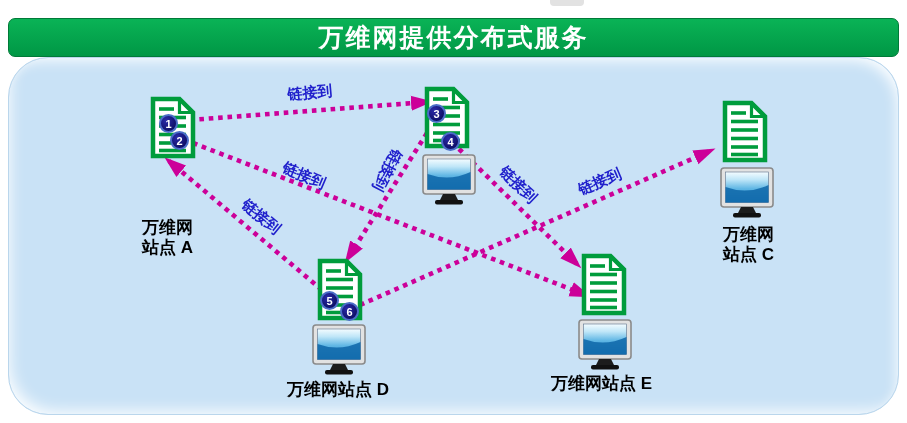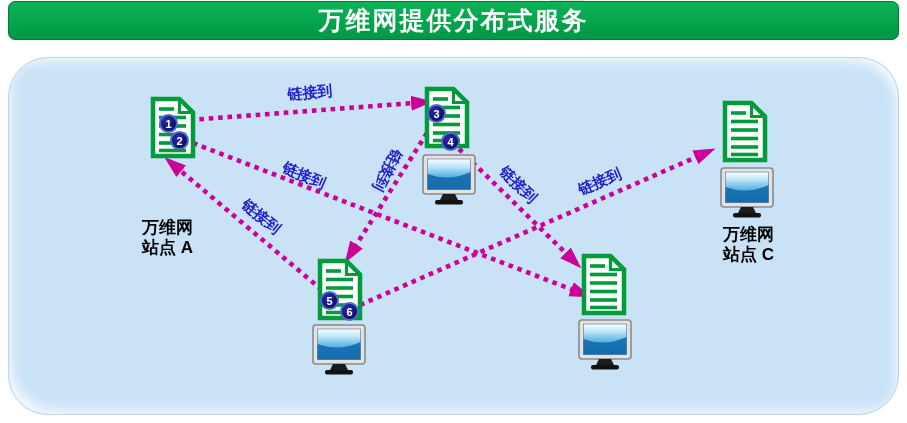--- a/index.html
+++ b/index.html
@@ -5,21 +5,21 @@
   * { margin:0; padding:0; box-sizing:border-box; }
   html,body { width:907px; height:423px; background:#ffffff;
               font-family:"Liberation Sans","DejaVu Sans",sans-serif; }
   #stage { position:relative; width:907px; height:423px; overflow:hidden; }
 
   
   .notch { position:absolute; left:550px; top:0; width:34px; height:6px;
            background:#e2e2e2; border-radius:0 0 4px 4px; }
 
   
-  .title-bar { position:absolute; left:8px; top:1px; width:891px; height:39px;
+  .title-bar { position:absolute; left:8px; top:18px; width:891px; height:39px;
                background:linear-gradient(#0ab356,#009745);
                border:1px solid #007a38; border-radius:7px;
                display:flex; align-items:center; justify-content:center; }
   .title-bar span { color:#ffffff; font-size:25px; font-weight:bold; letter-spacing:2px; }
 
   
   .panel { position:absolute; left:8px; top:57px; width:891px; height:358px;
            background:#c9e2f6; border-radius:40px; border:1px solid #bad6ec;
            box-shadow: inset -7px 9px 14px -7px #ffffff,
                        inset 9px -11px 16px -9px #ffffff; }
@@ -167,34 +167,40 @@
   </svg>
   <div class="badge" style="left:320px;top:291px">5</div>
   <div class="badge" style="left:340px;top:302px">6</div>
   <svg class="abs" style="left:312px;top:324px" viewBox="0 0 54 52" width="54" height="52">
     <rect x="1" y="1" width="52" height="39" rx="3" fill="#e2e2e2" stroke="#8a8a8a" stroke-width="1.6"></rect>
     <rect x="5.5" y="5" width="43" height="30.5" fill="url(#scr)" stroke="#5a718a" stroke-width="0.6"></rect>
     <path d="M5.5 20 Q27 28 48.5 18 L48.5 35.5 L5.5 35.5 Z" fill="#0e66a8" opacity="0.85"></path>
     <polygon points="21,40 33,40 36,46 18,46" fill="#1c1c1c"></polygon>
     <rect x="13" y="46" width="28" height="4.5" rx="2" fill="#111111"></rect>
   </svg>
+  <div class="site-label" style="left:287px;top:380px">
+    <div>万维网站点 D</div>
+  </div>
 
   <svg class="abs" style="left:581px;top:253px" viewBox="0 0 46 63" width="46" height="63">
     <path d="M3 3 H29.5 L43 16.5 V60 H3 Z" fill="#ffffff" stroke="#009C3C" stroke-width="4.5"></path>
     <path d="M29.5 3 V16.5 H43" fill="none" stroke="#009C3C" stroke-width="3.2"></path>
     <g stroke="#009C3C" stroke-width="3.6">
       <line x1="9" y1="13" x2="24" y2="13"></line>
         <line x1="9" y1="21.5" x2="36" y2="21.5"></line>
       <line x1="9" y1="30" x2="36" y2="30"></line>
         <line x1="9" y1="38.5" x2="36" y2="38.5"></line>
       <line x1="9" y1="47" x2="36" y2="47"></line>
         <line x1="9" y1="54.5" x2="36" y2="54.5"></line>
     </g>
   </svg>
   <svg class="abs" style="left:578px;top:319px" viewBox="0 0 54 52" width="54" height="52">
     <rect x="1" y="1" width="52" height="39" rx="3" fill="#e2e2e2" stroke="#8a8a8a" stroke-width="1.6"></rect>
     <rect x="5.5" y="5" width="43" height="30.5" fill="url(#scr)" stroke="#5a718a" stroke-width="0.6"></rect>
     <path d="M5.5 20 Q27 28 48.5 18 L48.5 35.5 L5.5 35.5 Z" fill="#0e66a8" opacity="0.85"></path>
     <polygon points="21,40 33,40 36,46 18,46" fill="#1c1c1c"></polygon>
     <rect x="13" y="46" width="28" height="4.5" rx="2" fill="#111111"></rect>
   </svg>
+  <div class="site-label" style="left:551px;top:374px">
+    <div>万维网站点 E</div>
+  </div>
 
 </div>
 
 </body></html>

